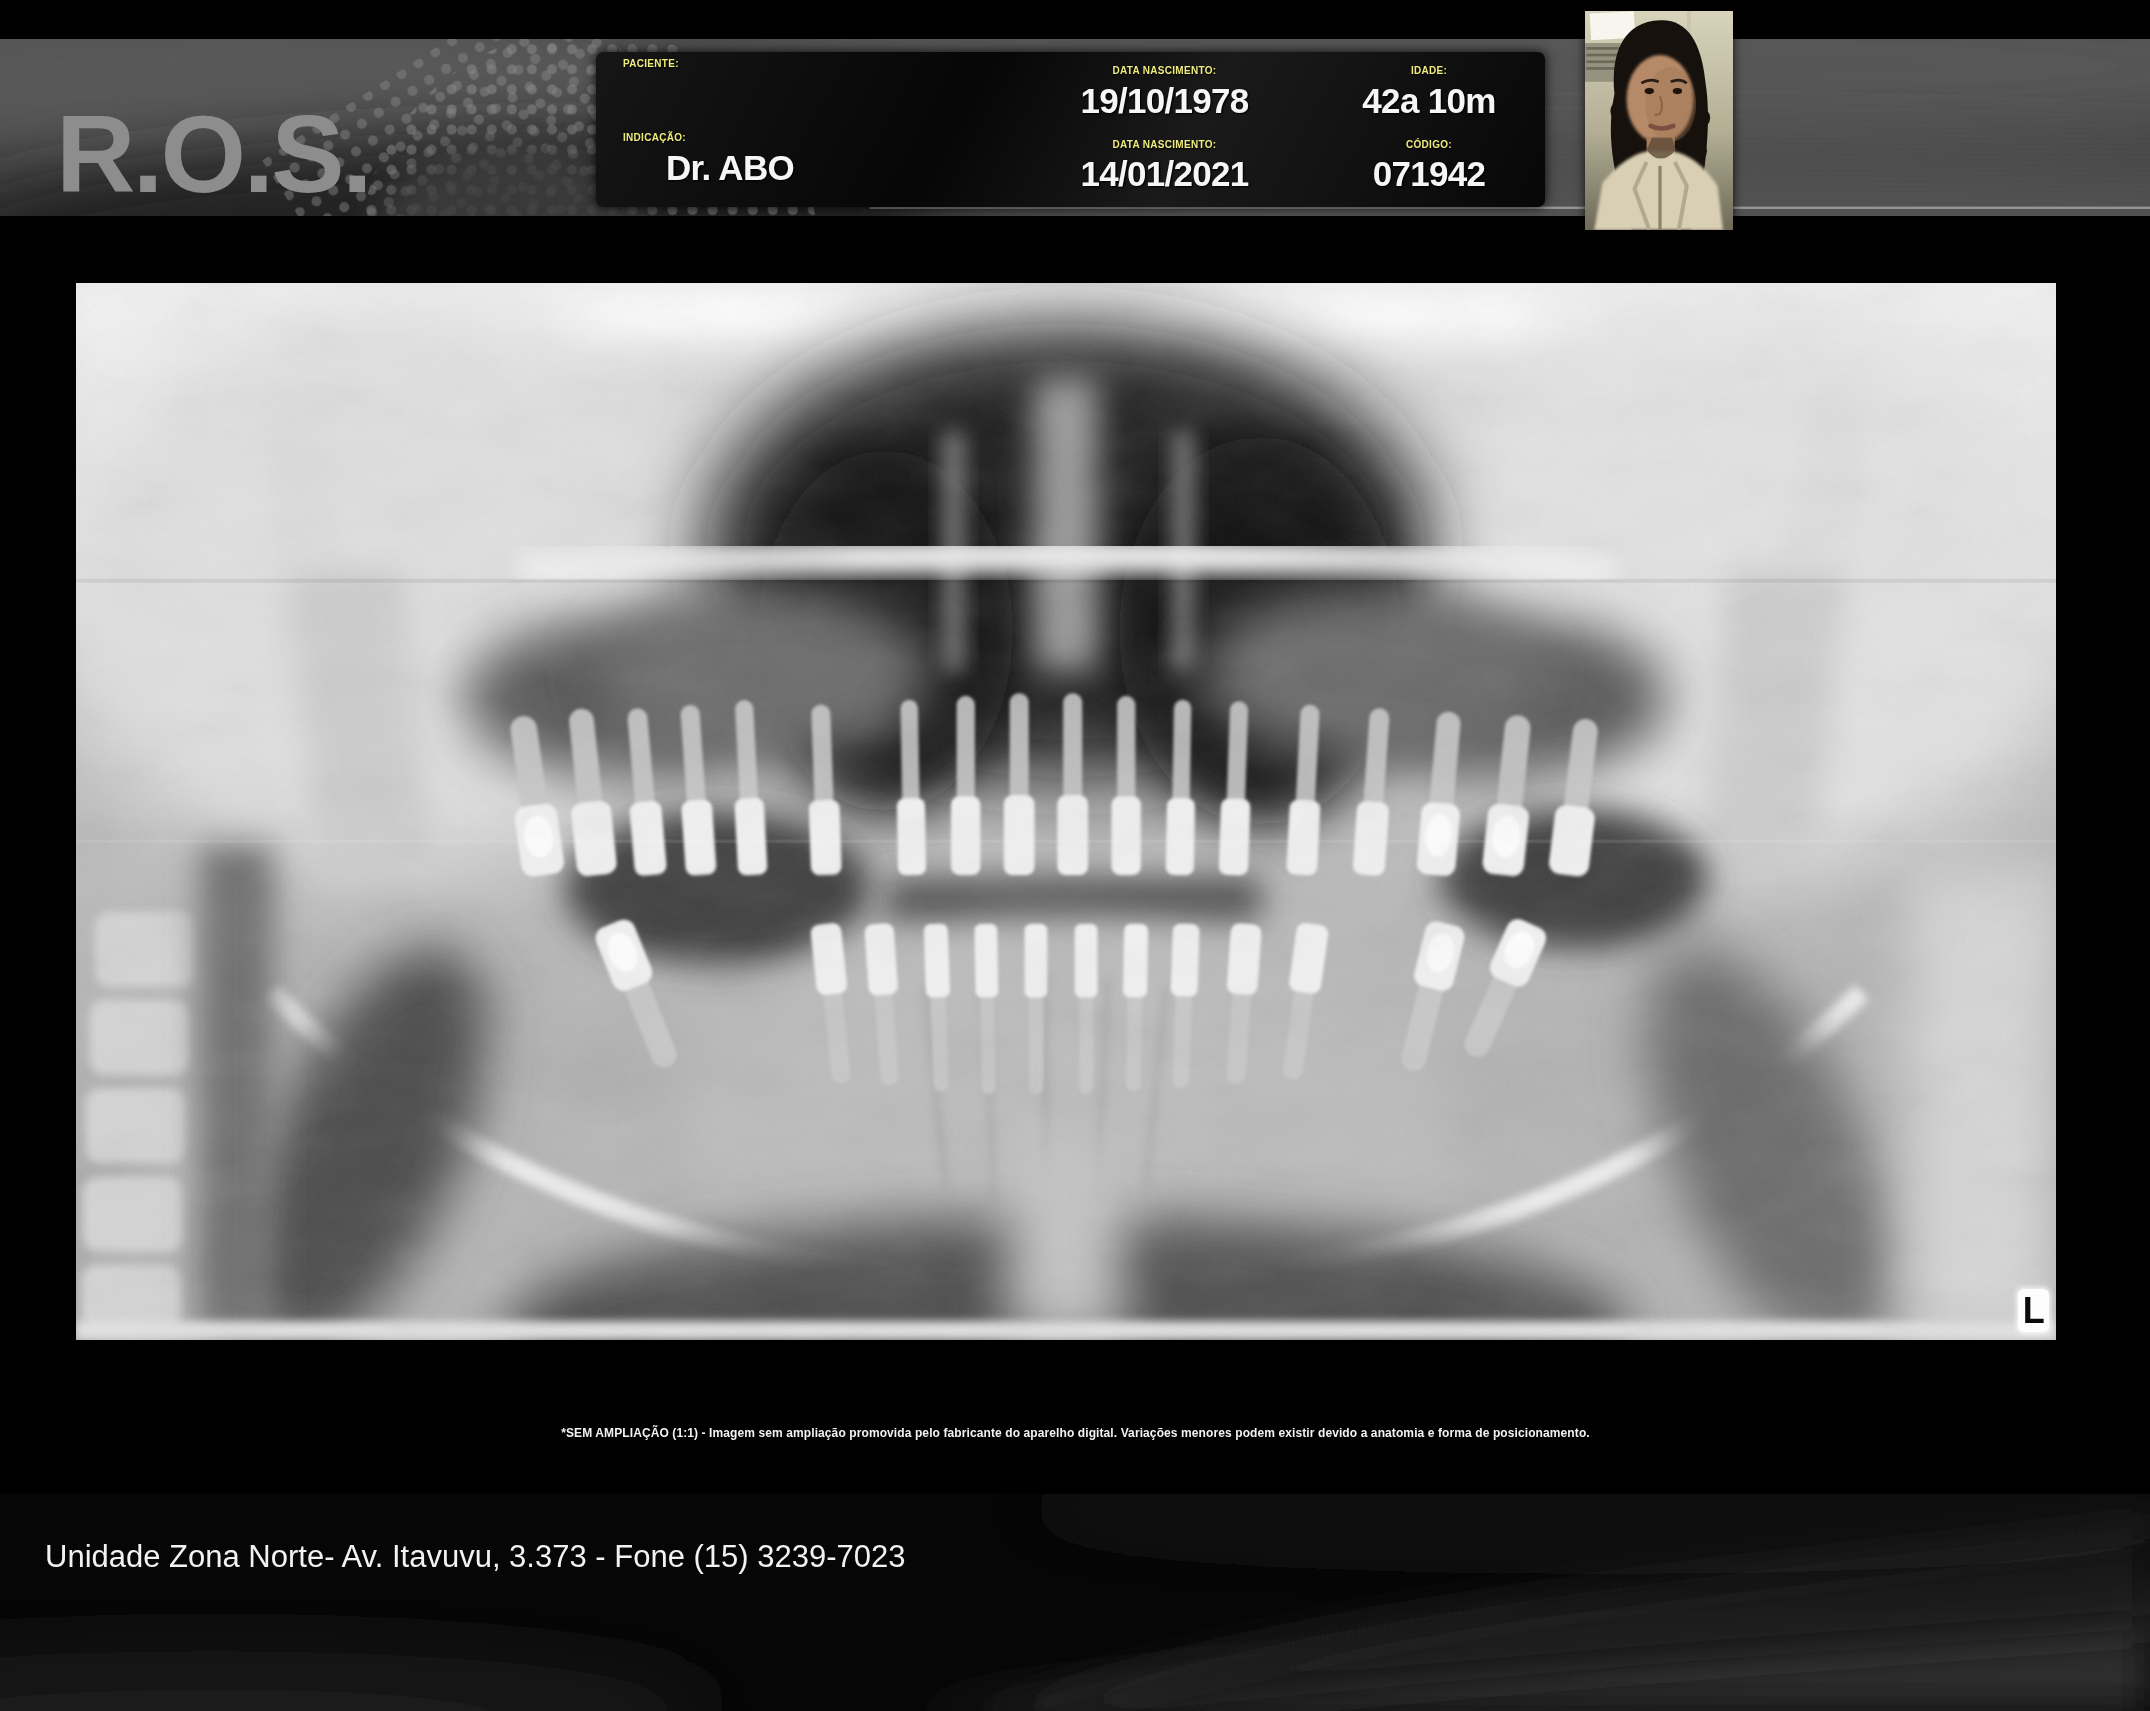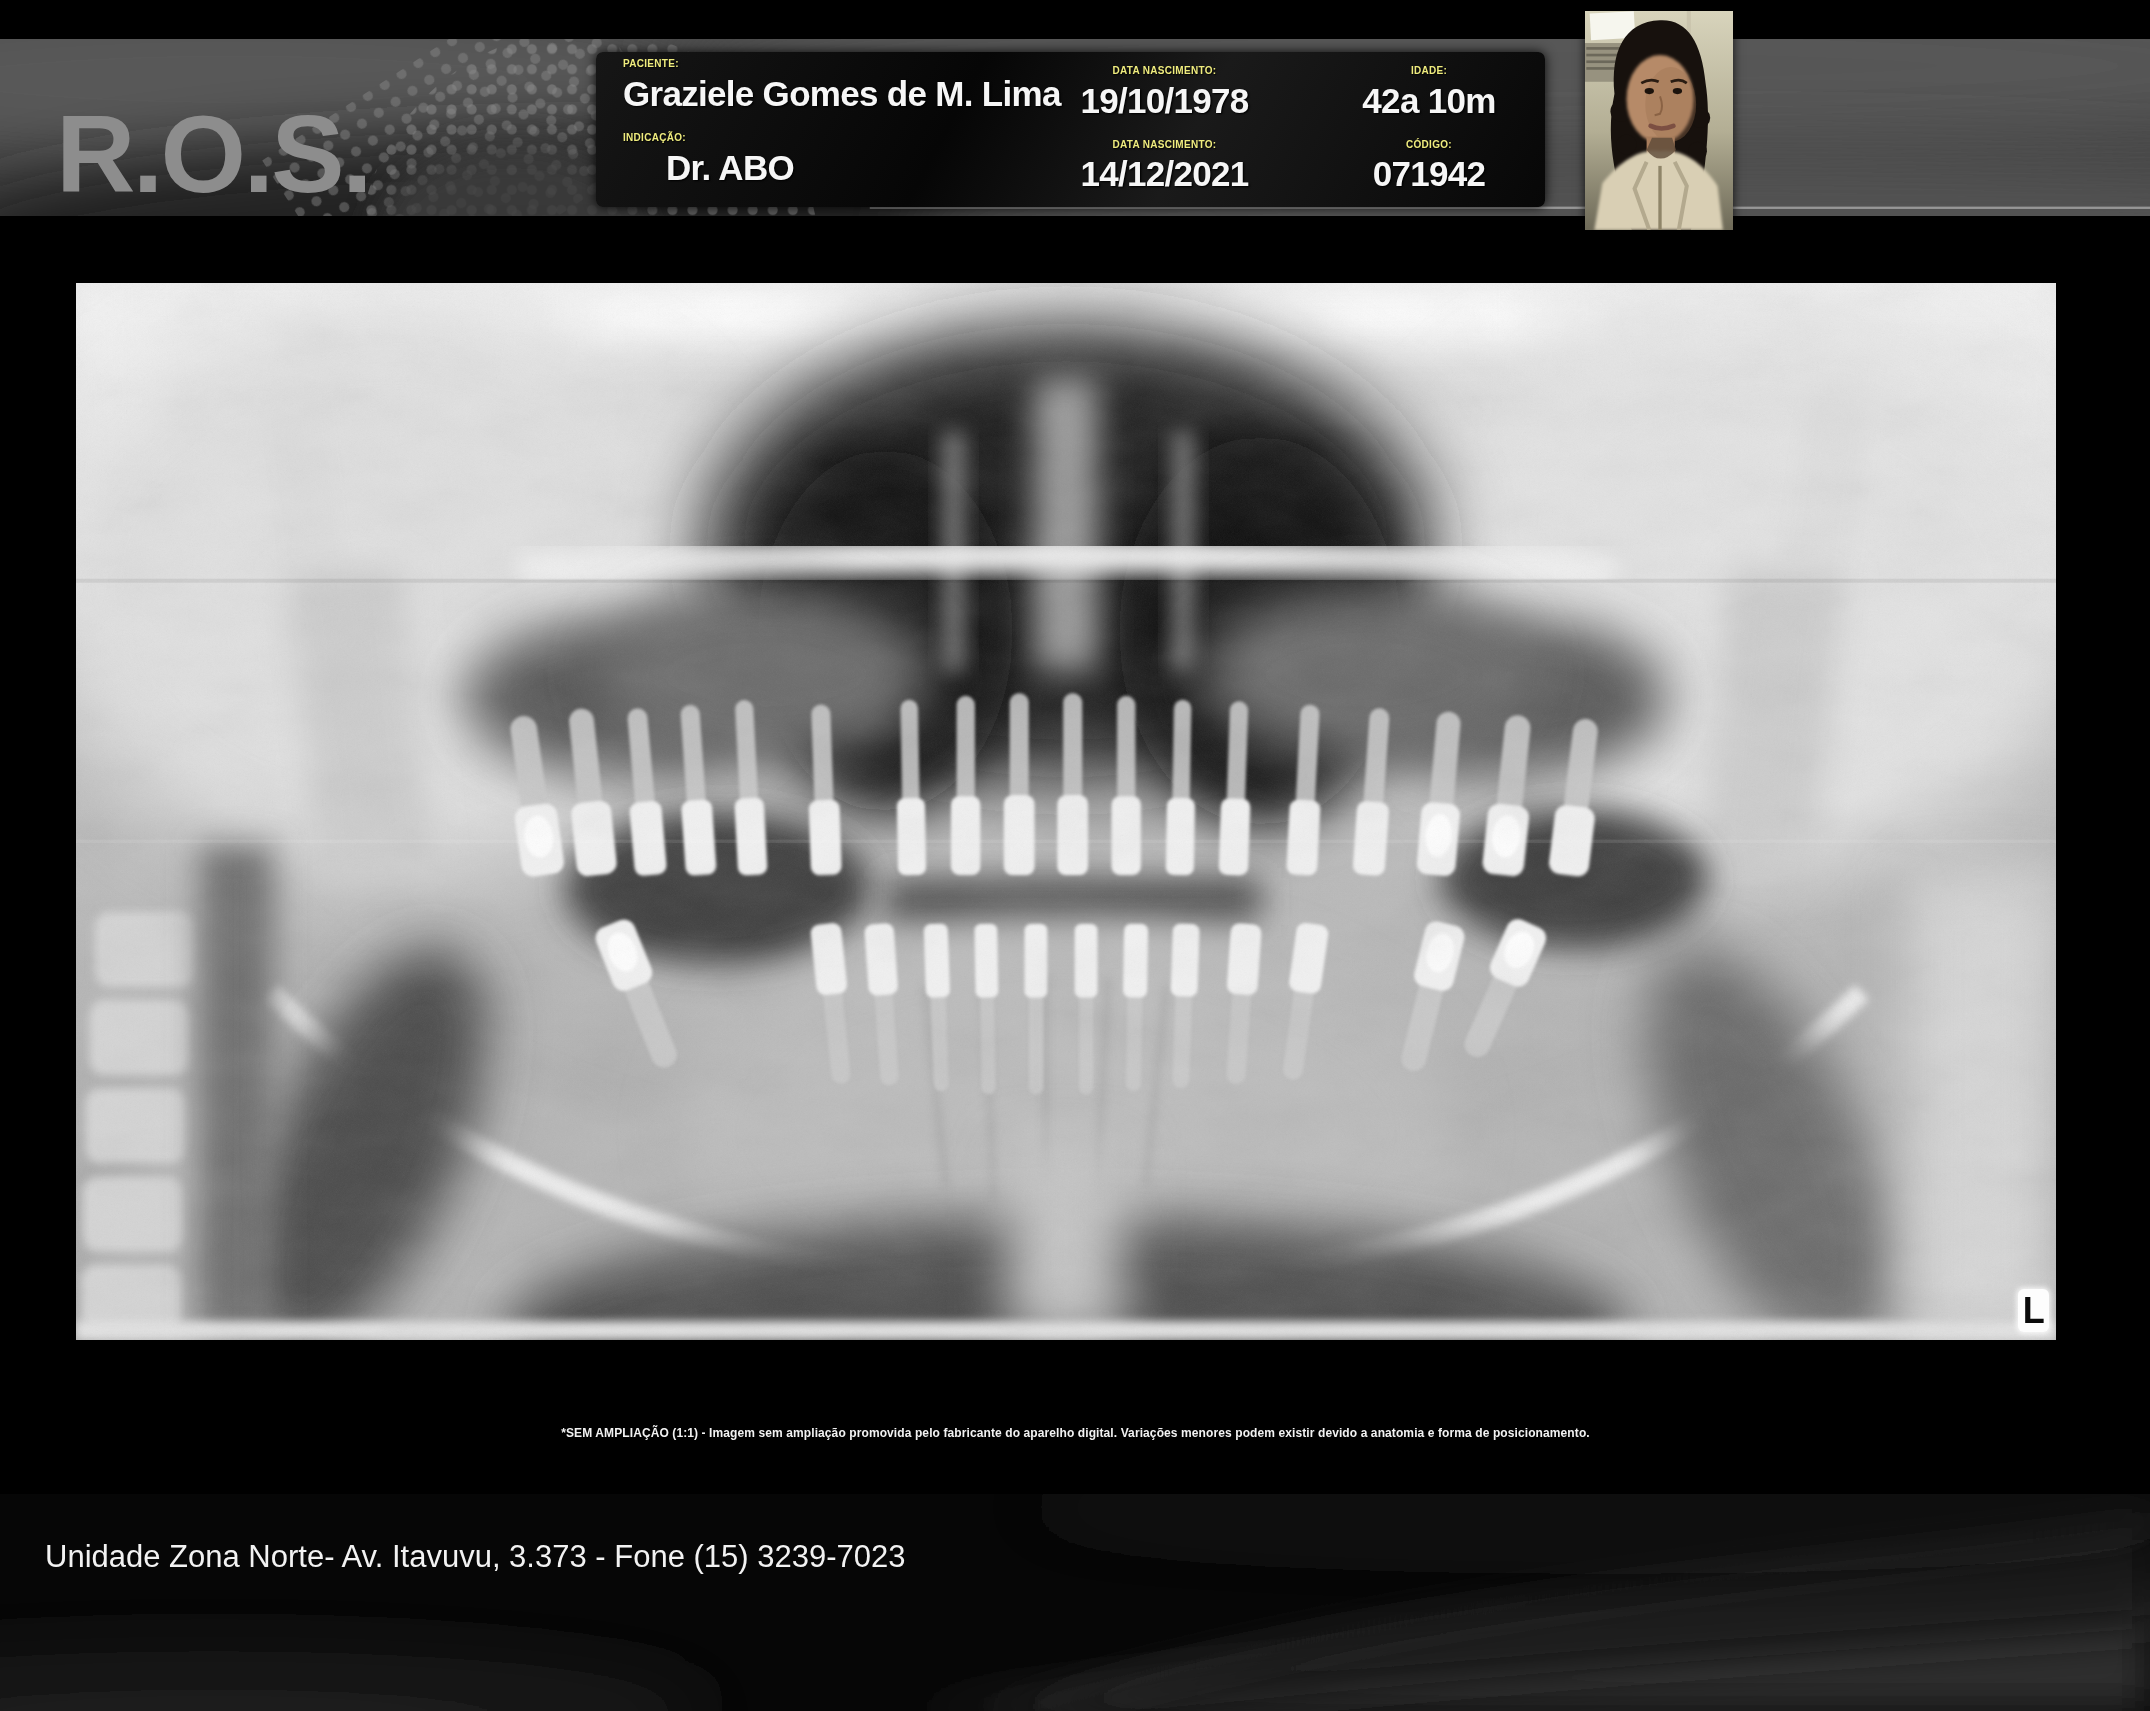--- a/index.html
+++ b/index.html
@@ -69,28 +69,27 @@
     </g>
     <ellipse cx="770" cy="300" rx="210" ry="150" fill="#3d3d3d" opacity="0.85" filter="url(#hb25)"></ellipse>
   </g>
   <rect x="1300" y="250" width="1915" height="3.5" fill="#cfcfcf" opacity="0.55"></rect>
 </svg>
 
 <div id="logo" class="abs">R.O.S.</div>
 
 <div id="info-panel" class="abs">
   <div class="cell c-left" style="left:27px;top:5.4px;"><span class="lbl">PACIENTE:</span></div>
-  <div class="cell c-left" style="left:27px;top:24px;"><span class="val">Graziele Gomes de M. Lima</span></div>
   <div class="cell c-left" style="left:27px;top:79px;"><span class="lbl">INDICAÇÃO:</span></div>
   <div class="cell c-left" style="left:32px;top:98px;margin-left:38px;"><span class="val">Dr. ABO</span></div>
 
   <div class="cell c-mid" style="left:428px;top:12px;width:281px;"><span class="lbl">DATA NASCIMENTO:</span></div>
   <div class="cell c-mid" style="left:428px;top:31px;width:281px;"><span class="val">19/10/1978</span></div>
   <div class="cell c-mid" style="left:428px;top:86px;width:281px;"><span class="lbl">DATA NASCIMENTO:</span></div>
-  <div class="cell c-mid" style="left:428px;top:104px;width:281px;"><span class="val">14/12/2021</span></div>
+  <div class="cell c-mid" style="left:428px;top:104px;width:281px;"><span class="val">14/01/2021</span></div>
 
   <div class="cell c-mid" style="left:736px;top:12px;width:194px;"><span class="lbl">IDADE:</span></div>
   <div class="cell c-mid" style="left:736px;top:31px;width:194px;"><span class="val">42a 10m</span></div>
   <div class="cell c-mid" style="left:736px;top:86px;width:194px;"><span class="lbl">CÓDIGO:</span></div>
   <div class="cell c-mid" style="left:736px;top:104px;width:194px;"><span class="val">071942</span></div>
 </div>
 
 <svg id="patient-photo" class="abs" viewBox="0 0 221 328" preserveAspectRatio="none">
   <defs>
     <linearGradient id="wall" x1="0" y1="0" x2="0" y2="1">

